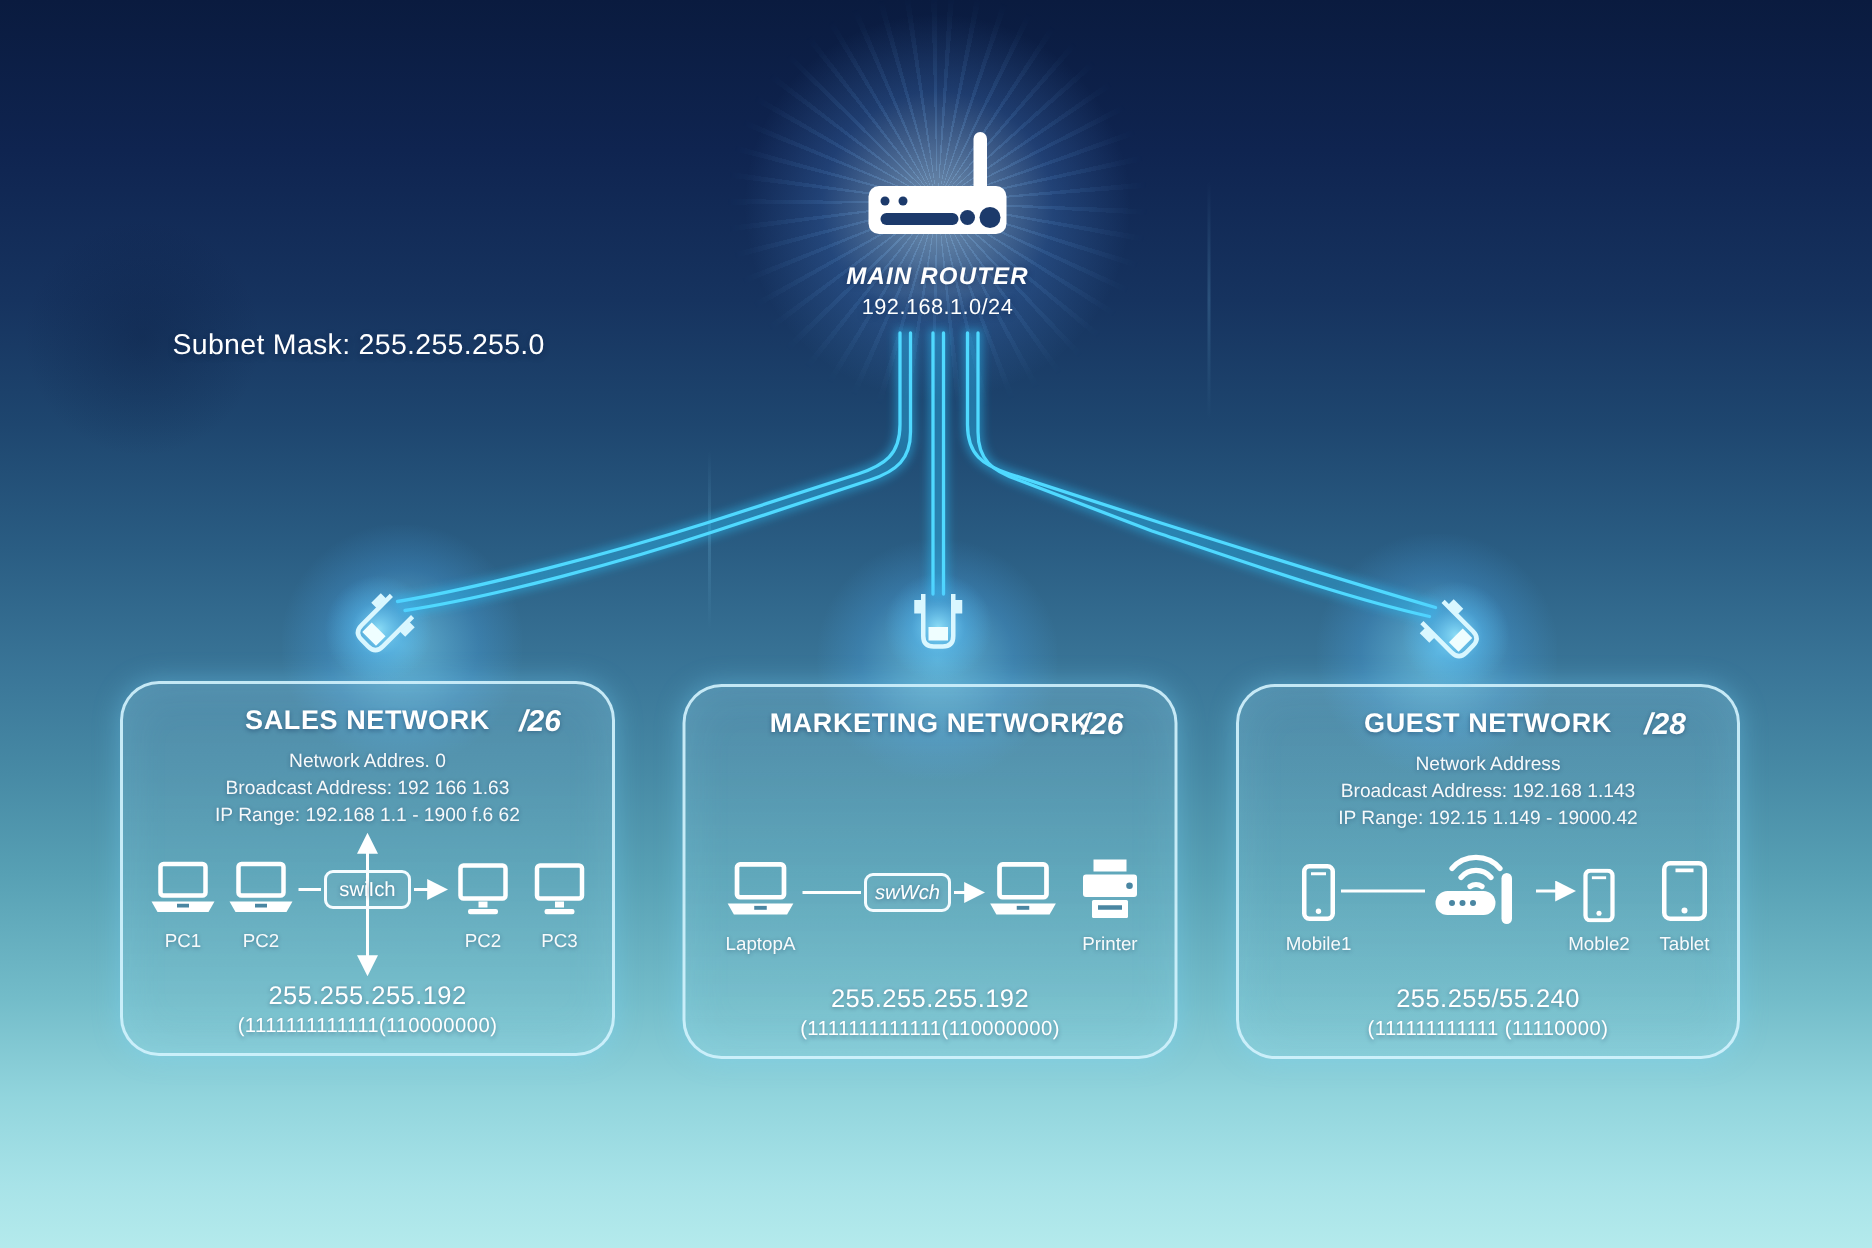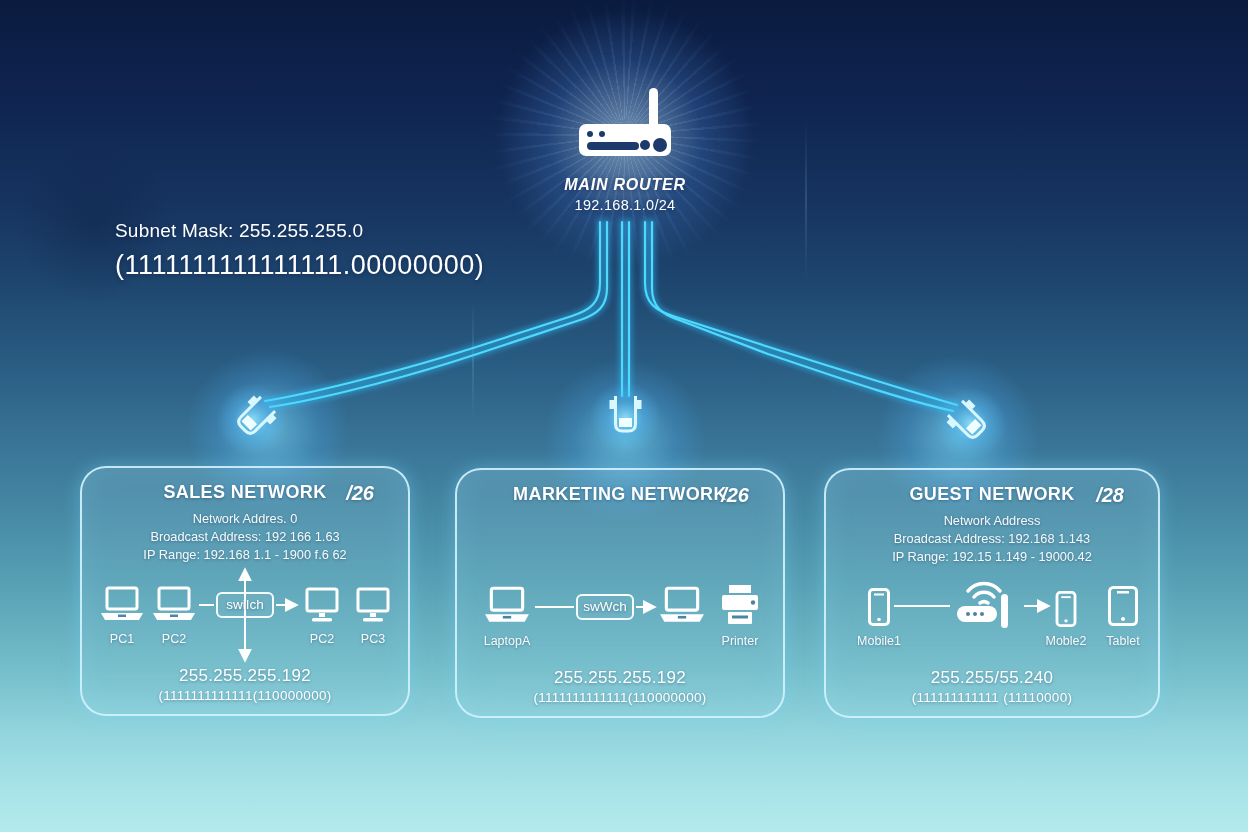--- a/index.html
+++ b/index.html
@@ -33,21 +33,21 @@
   .subnet-title .l1{ font-size:19px; letter-spacing:.2px; }
   .subnet-title .l2{ font-size:27px; letter-spacing:.5px; }
   .router-labels{ position:absolute; left:500px; top:176px; width:250px; text-align:center;
     text-shadow:0 1px 4px rgba(0,20,60,.5); }
   .router-labels .rl1{ font-size:16px; font-weight:700; letter-spacing:.8px;font-style:italic; }
   .router-labels .rl2{ font-size:14.5px; margin-top:3px; letter-spacing:.3px; }
   
   .net-box{ position:absolute; height:250px; border:2px solid rgba(208,242,253,.92); border-radius:26px;
     background:linear-gradient(180deg, rgba(180,230,246,.16), rgba(180,230,246,.05));
     box-shadow:0 0 18px rgba(120,215,255,.38), inset 0 0 30px rgba(150,225,255,.15);
-    z-index:3; text-shadow:0 1px 3px rgba(0,30,70,.35);margin-top:12px; }
+    z-index:3; text-shadow:0 1px 3px rgba(0,30,70,.35); }
   .box-title-row{ position:absolute; left:0; right:0; top:14px; text-align:center; }
   .net-name{ font-size:18px; font-weight:600; letter-spacing:.4px; }
   .net-cidr{ position:absolute; right:34px; top:0; font-size:20px; font-weight:600;font-style:italic; }
   .box-details{ position:absolute; left:0; right:0; top:42px; text-align:center;
     font-size:12.8px; line-height:18px; color:rgba(255,255,255,.95); }
   .devices{ position:absolute; left:0; right:0; top:112px; height:92px; }
   .dev-icon{ position:absolute; }
   .dev-label{ position:absolute; top:52px; width:80px; margin-left:-40px; text-align:center;
     font-size:12.5px; color:rgba(255,255,255,.95); }
   .switch-chip{ position:absolute; top:12px; height:26px; border:2px solid #f4fcff; border-radius:6px;
@@ -134,21 +134,20 @@
     <circle cx="83" cy="57" r="7" fill="#1c3a6b"></circle>
   </svg>
 
   <div class="router-labels">
     <div class="rl1">MAIN ROUTER</div>
     <div class="rl2">192.168.1.0/24</div>
   </div>
 
   <div class="subnet-title">
     <div class="l1">Subnet Mask: 255.255.255.0</div>
-    <div class="l2">(1111111111111111.00000000)</div>
   </div>
 
   <svg class="cables" width="1248" height="832" viewBox="0 0 1248 832">
     <g stroke="#2bb9f0" stroke-width="7" fill="none" opacity=".45" filter="url(#fsoft)" stroke-linecap="round">
       <path d="M600 222 V283 C600 303 590 310 572 316 L470 349 C410 368 320 392 265 401"></path>
       <path d="M607 222 V288 C607 306 598 314 580 320 L477 354 C420 373 330 398 270 407"></path>
       <path d="M622 222 V396"></path>
         <path d="M629 222 V396"></path>
       <path d="M645 222 V283 C645 303 655 310 673 316 L775 349 C835 368 905 390 957 405"></path>
       <path d="M652 222 V288 C652 306 661 314 679 320 L768 354 C825 373 895 398 953 411"></path>
@@ -233,21 +232,21 @@
       <span class="net-cidr">/26</span>
     </div>
     <div class="devices">
       <svg class="dev-lines" viewBox="0 0 326 92">
         <line x1="78" y1="25" x2="117" y2="25" stroke="#fff" stroke-width="2"></line>
         <line x1="179" y1="25" x2="197" y2="25" stroke="#fff" stroke-width="2" marker-end="url(#arw)"></line>
       </svg>
       <svg class="dev-icon" style="left:26px; top:4px;" width="48" height="40">
           <use href="#sym-laptop"></use>
         </svg>
-      <div class="switch-chip" style="left:119px; width:58px;">swWch</div>
+      <div class="switch-chip" style="left:119px; width:58px;font-style:italic;">swWch</div>
       <svg class="dev-icon" style="left:201px; top:4px;" width="48" height="40">
           <use href="#sym-laptop"></use>
         </svg>
       <svg class="dev-icon" style="left:261px; top:2px;" width="44" height="42">
           <use href="#sym-printer"></use>
         </svg>
       <div class="dev-label" style="left:50px;">LaptopA</div>
       <div class="dev-label" style="left:283px;">Printer</div>
     </div>
     <div class="mask-line">255.255.255.192</div>

